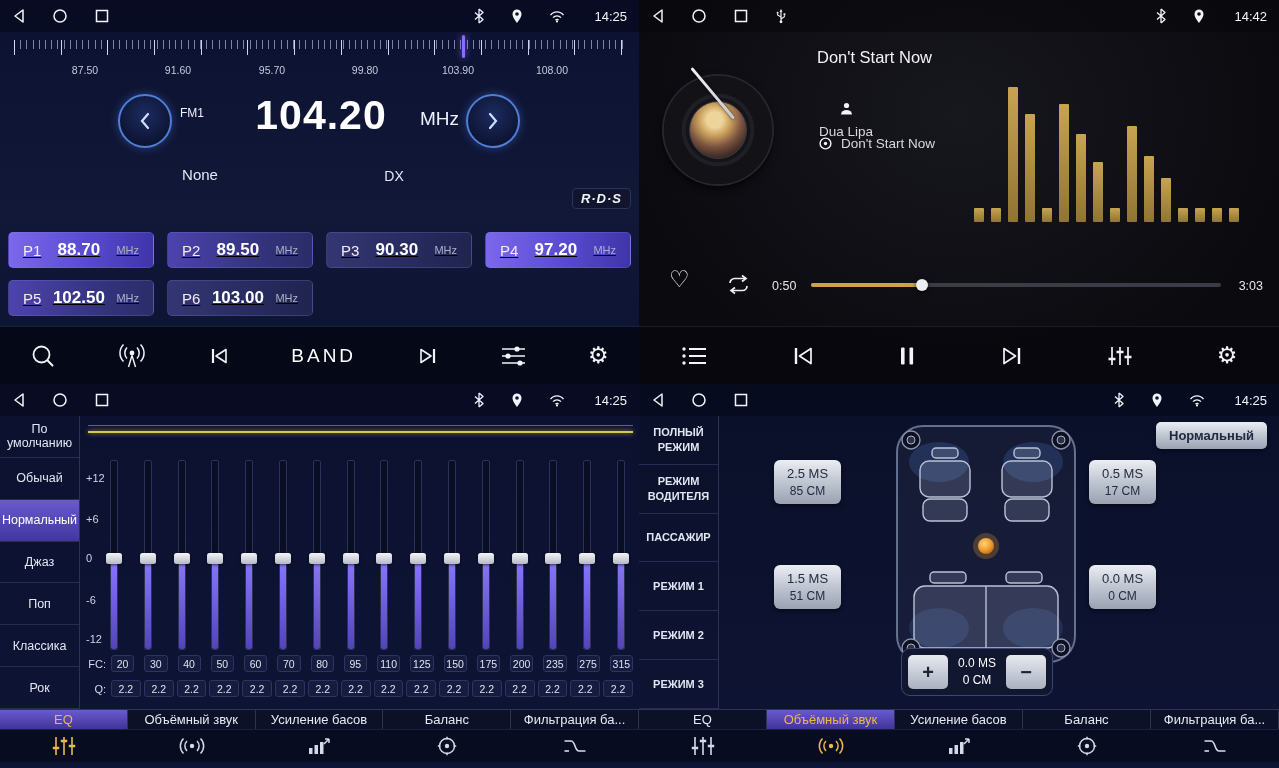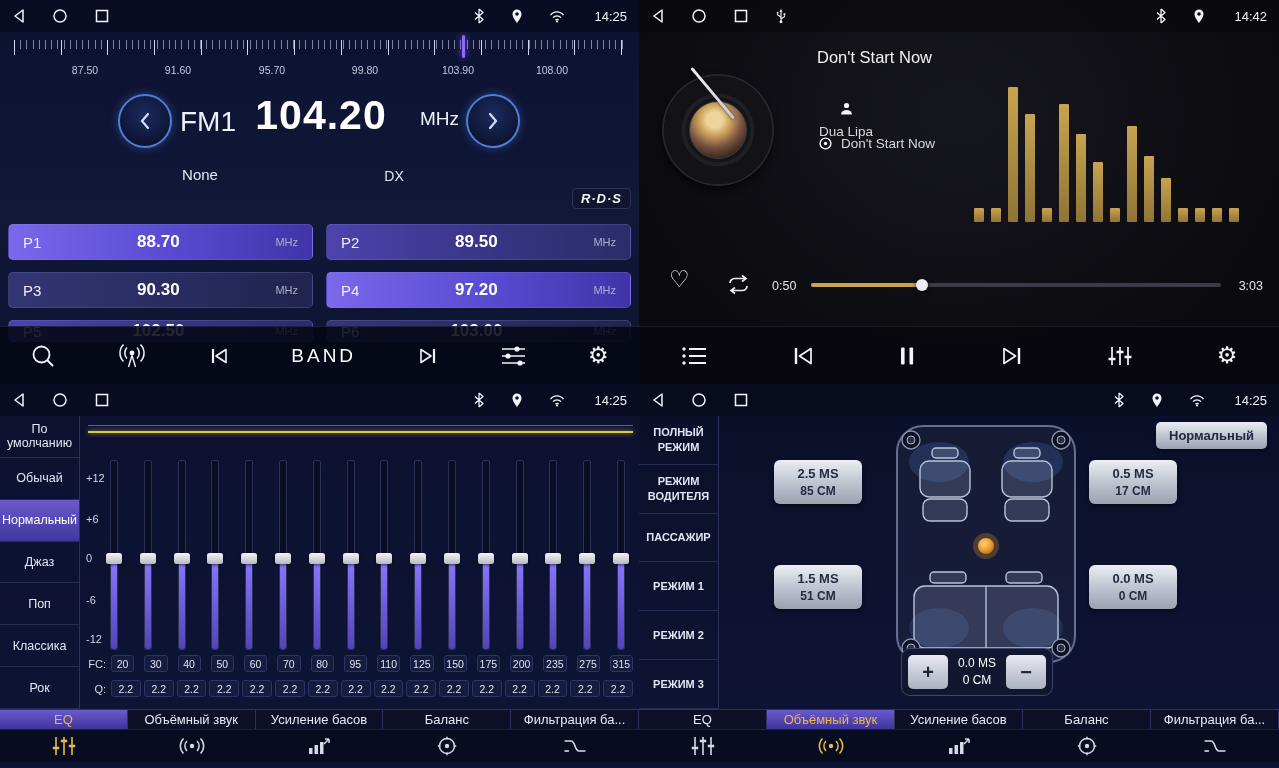--- a/index.html
+++ b/index.html
@@ -21,27 +21,27 @@
   .q-content { position:absolute; left:0; right:0; top:32px; bottom:58px; }
   .q-content-t { position:absolute; left:0; right:0; top:32px; bottom:59px; }
 
   
   .ruler { position:absolute; left:14px; right:14px; top:8px; height:16px; }
   .ruler .minor { position:absolute; inset:0 0 auto 0; height:9px; background:repeating-linear-gradient(90deg, rgba(170,180,215,.7) 0 1px, transparent 1px 6.2px); }
   .ruler .major { position:absolute; inset:0 0 auto 0; height:15px; background:repeating-linear-gradient(90deg, rgba(215,225,248,.95) 0 1px, transparent 1px 46.7px); }
   .scale-label { position:absolute; top:32px; transform:translateX(-50%); font-size:10.5px; color:#c3cade; }
   .tune-indicator { position:absolute; left:462px; top:3px; width:3px; height:23px; background:#8a6bff; border-radius:2px; box-shadow:0 0 7px #7a5cff; }
   .seek-btn { position:absolute; top:62px; width:54px; height:54px; border-radius:50%; border:2px solid #4f7fd8; background:radial-gradient(circle at 50% 38%, #1c2c60 0%, #0d1331 75%); display:flex; align-items:center; justify-content:center; color:#cfe0ff; box-shadow:0 0 10px rgba(70,120,220,.45); cursor:pointer; }
-  .band-name { position:absolute; left:180px; top:74px; font-size:28px; color:#eef1fb; }
+  .band-name { position:absolute; left:180px; top:74px; font-size:12px; color:#eef1fb; }
   .unit-label { position:absolute; left:420px; top:76px; font-size:19px; color:#eef1fb; }
   .freq-big { position:absolute; left:232px; top:60px; width:178px; text-align:center; font-size:41px; font-weight:bold; color:#ffffff; letter-spacing:1px; }
   .sig-label { position:absolute; left:168px; top:134px; width:64px; text-align:center; font-size:15px; color:#e3e8f6; }
   .dx-label { position:absolute; left:372px; top:136px; width:44px; text-align:center; font-size:14px; color:#e3e8f6; }
   .rds-badge { position:absolute; right:8px; top:156px; padding:2px 8px; font-size:13px; font-weight:bold; font-style:italic; color:#f4f4f8; background:#11162e; border:1px solid #2c3258; border-radius:4px; letter-spacing:1px; }
-  .presets { position:absolute; left:8px; right:8px; top:192px; display:grid; grid-template-columns:1fr 1fr; grid-template-rows:36px 36px; gap:12px 13px; }
+  .presets { position:absolute; left:8px; right:8px; top:200px; display:grid; grid-template-columns:1fr 1fr 1fr 1fr; grid-template-rows:36px 36px; gap:12px 13px;text-decoration:underline; }
   .preset { border-radius:5px; display:flex; align-items:center; justify-content:space-between; padding:0 14px; border:1px solid rgba(130,130,210,.25); cursor:pointer; }
   .preset:nth-child(3n+1){ background:linear-gradient(90deg,#7b68ea 0%,#584ad0 55%,#3f35a8 100%); }
   .preset:nth-child(3n+2){ background:linear-gradient(90deg,#4d43ae 0%,#353480 60%,#2a2d68 100%); }
   .preset:nth-child(3n){ background:linear-gradient(90deg,#343674 0%,#272b5e 60%,#21244e 100%); }
   .preset .p { font-size:15px; color:#f4ecef; }
   .preset .f { font-size:17px; font-weight:bold; color:#ffffff; }
   .preset .u { font-size:11px; color:#aab0cc; }
   .toolbar { position:absolute; bottom:0; left:0; right:0; height:58px; background:rgba(4,7,19,.88); border-top:1px solid rgba(60,70,120,.4); display:flex; align-items:center; justify-content:space-around; color:#f2f4fa; z-index:4; }
   .band-text { font-size:19px; letter-spacing:3px; color:#fff; cursor:pointer; }
   .gear { font-size:23px; line-height:1; color:#f2f4fa; cursor:pointer; }
@@ -87,21 +87,21 @@
   .eq-track { position:absolute; left:4px; top:0; bottom:0; width:8px; background:#0a0e24; border:1px solid #2b3157; border-radius:2px; }
   .eq-fill { position:absolute; left:5px; width:6px; bottom:1px; background:linear-gradient(180deg,#8b78ff 0%,#5244b8 100%); border-radius:2px; }
   .eq-handle { position:absolute; left:0; width:16px; height:11px; border-radius:2.5px; background:linear-gradient(180deg,#f4f4f7,#b6bac6); box-shadow:0 1px 3px rgba(0,0,0,.6); cursor:pointer; }
   .val-row { position:absolute; left:4px; right:6px; display:flex; gap:3px; align-items:center; }
   .val-row .row-lab { width:24px; font-size:11px; color:#d6dae8; text-align:right; padding-right:2px; }
   .val-box { flex:1; height:17px; display:flex; align-items:center; justify-content:center; background:#161c3e; border:1px solid #2c3462; border-radius:3px; font-size:10.5px; color:#dde1f0; }
 
   
   .chip { padding:6px 13px; border-radius:5px; background:linear-gradient(180deg,#eceef3 0%,#c3c9d4 45%,#9aa2b3 100%); color:#232940; font-size:13px; font-weight:bold; box-shadow:0 2px 4px rgba(0,0,0,.5); cursor:pointer; }
   .preset-chip { position:absolute; right:12px; top:6px; }
-  .info-btn { position:absolute; width:88px; padding:5px 4px; border-radius:6px; background:linear-gradient(180deg,#eceef3 0%,#c3c9d4 45%,#9aa2b3 100%); color:#252b40; text-align:center; font-weight:bold; box-shadow:0 2px 4px rgba(0,0,0,.5); cursor:pointer; line-height:1.35; }
+  .info-btn { position:absolute; width:67px; padding:5px 4px; border-radius:6px; background:linear-gradient(180deg,#eceef3 0%,#c3c9d4 45%,#9aa2b3 100%); color:#252b40; text-align:center; font-weight:normal; box-shadow:0 2px 4px rgba(0,0,0,.5); cursor:pointer; line-height:1.35; }
   .info-btn .ms { font-size:13px; } .info-btn .cm { font-size:12px; }
   .car-wrap { position:absolute; left:252px; top:4px; width:190px; height:248px; }
   .adjuster { position:absolute; left:262px; top:232px; width:152px; height:48px; display:flex; align-items:stretch; background:#11172f; border:1px solid #3c4674; border-radius:9px; overflow:hidden; }
   .adj-btn { width:40px; margin:6px; border-radius:5px; display:flex; align-items:center; justify-content:center; font-size:20px; font-weight:bold; color:#1e2438; background:linear-gradient(180deg,#e7e9ef,#aab1c0); cursor:pointer; }
   .adj-center { flex:1; display:flex; flex-direction:column; justify-content:center; text-align:center; color:#fff; font-size:12px; line-height:1.4; }
 </style>
 </head>
 <body>
 
 <div class="screen">

